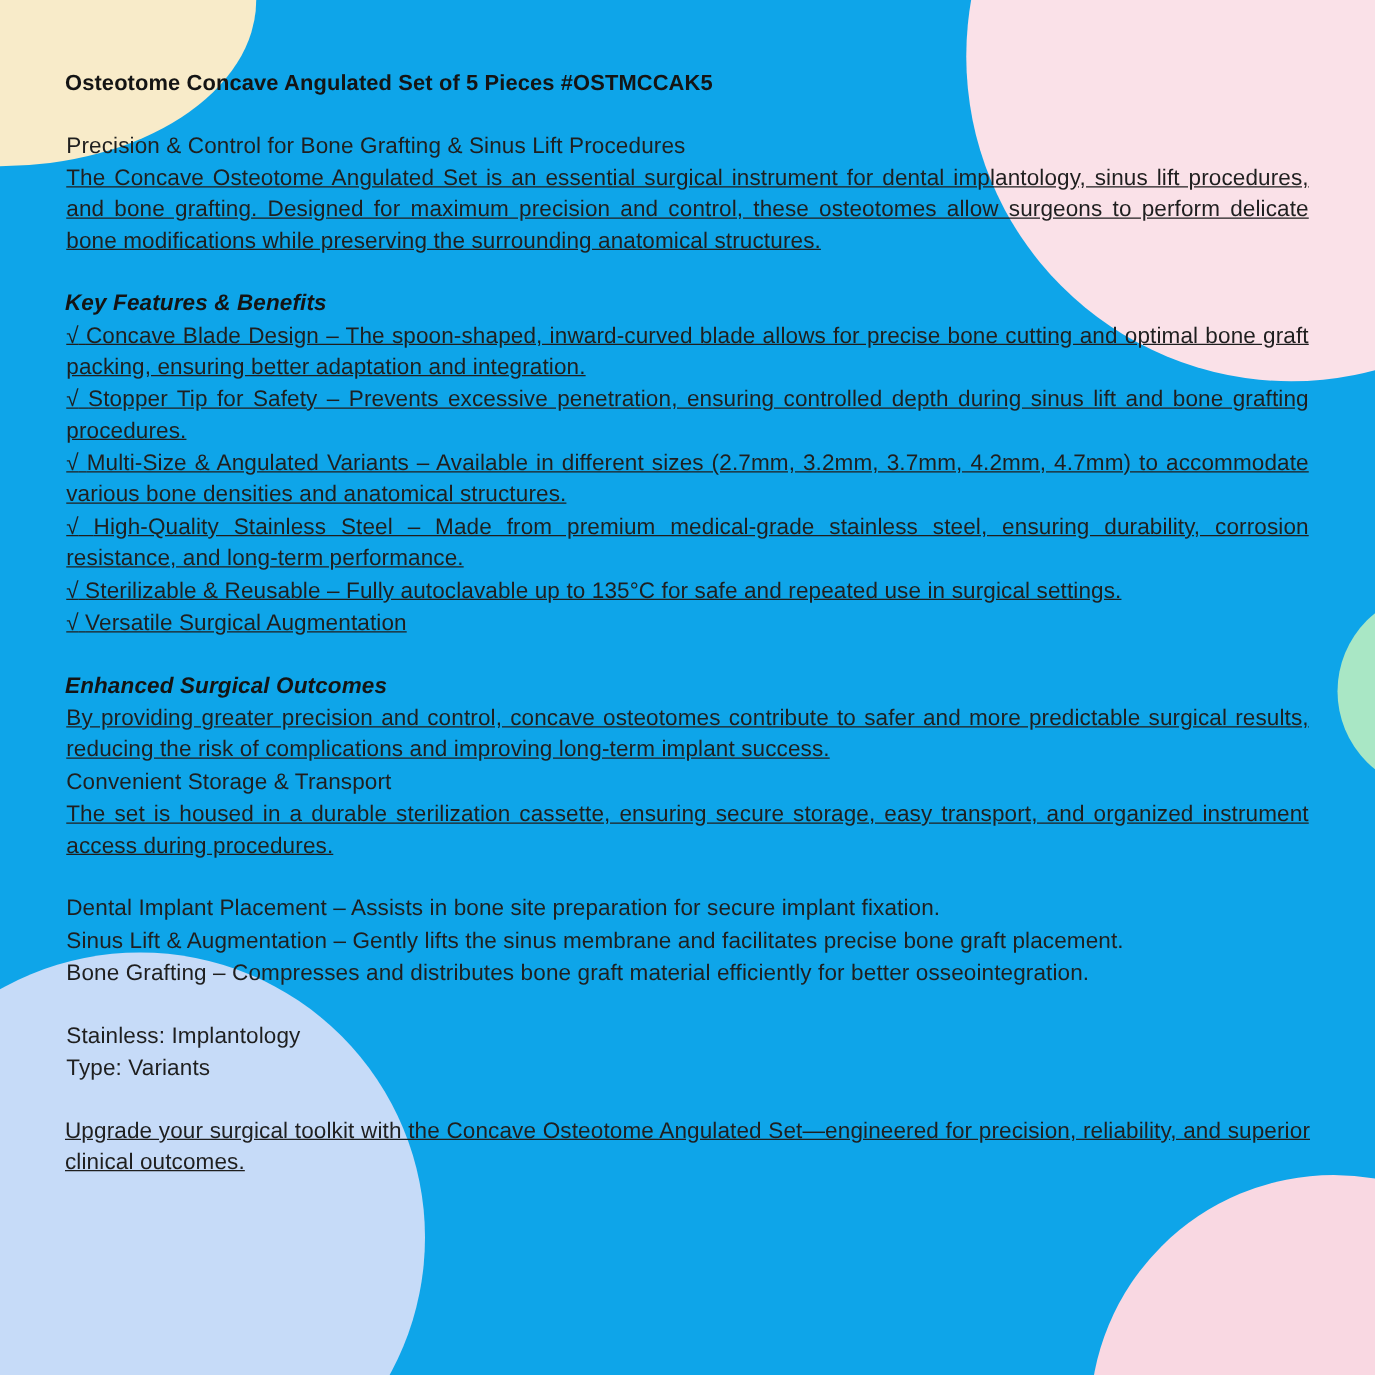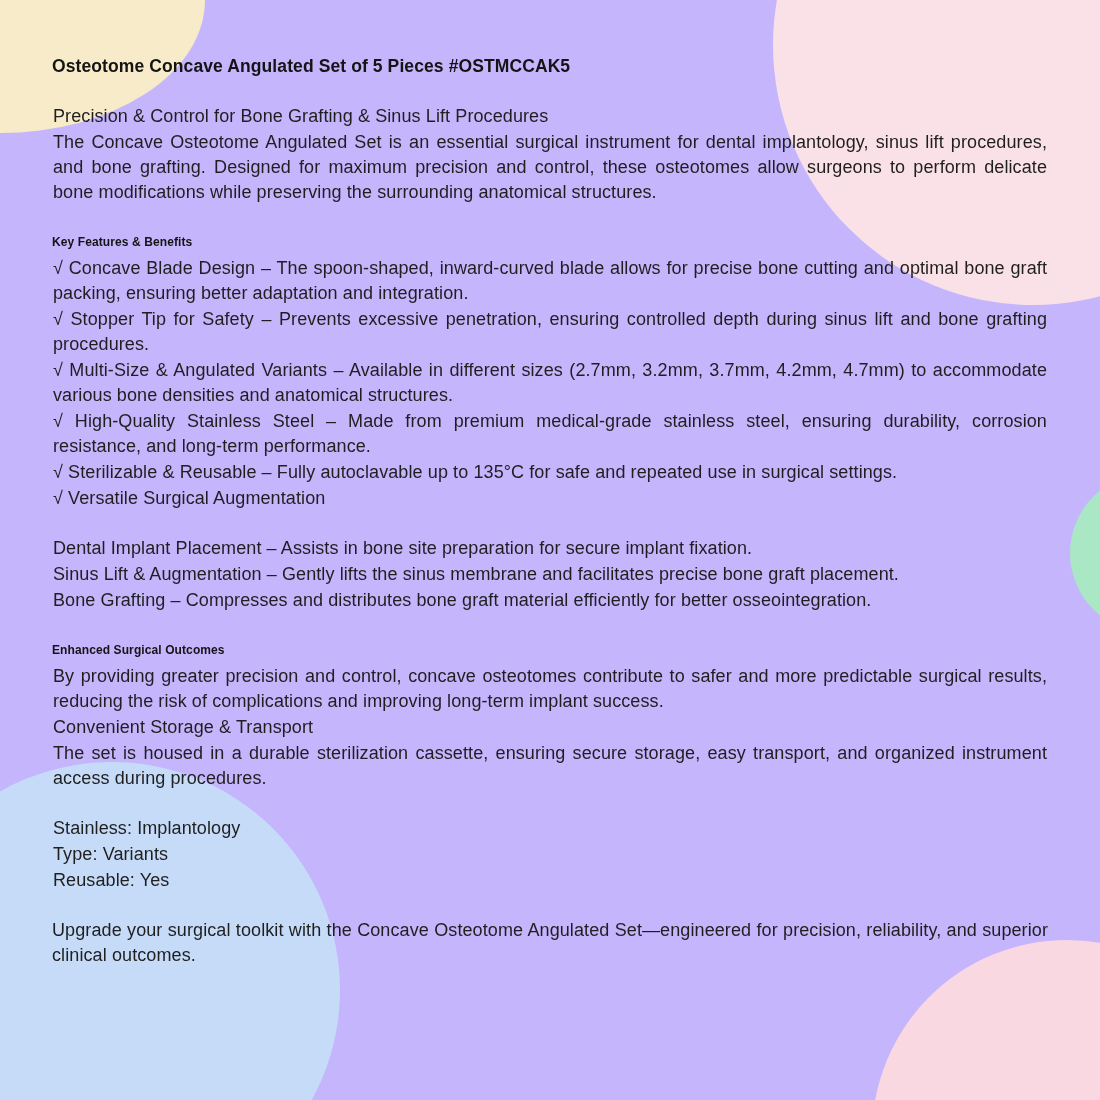--- a/index.html
+++ b/index.html
@@ -1,21 +1,21 @@
 <!DOCTYPE html>
 <html><head>
 <meta charset="utf-8">
 <style>
   html, body { margin: 0; padding: 0; background: #ffffff; }
   #page {
     position: relative;
     width: 1100px;
     height: 1100px;
     overflow: hidden;
-    background: #c4b5fd;
+    background: #0ea5e9;
     font-family: "Liberation Sans", "DejaVu Sans", sans-serif;
     color: #1f1f1f;
   }
   .decor { position: absolute; border-radius: 50%; z-index: 0; }
   .decor-yellow      { left: -205px; top: -133px; width: 410px; height: 266px; }
   .decor-pink-top    { left:  773px; top: -215px; width: 520px; height: 520px; }
   .decor-green       { left: 1070px; top:  473px; width: 160px; height: 160px; }
   .decor-blue        { left: -116px; top:  762px; width: 456px; height: 456px; }
   .decor-pink-bottom { left:  872px; top:  940px; width: 390px; height: 390px; }
 
@@ -30,27 +30,28 @@
   #content > section, #content > p.block { margin: 25px 0 0 0; }
   h1 {
     margin: 0;
     font-size: 17.5px;
     line-height: 25px;
     font-weight: bold;
     color: #141414;
   }
   h2 {
     margin: 0;
-    font-size: 12px;
+    font-size: 18px;
     line-height: 25px;
     font-weight: bold;
     color: #141414;
+    font-style: italic;
   }
   p, .line { margin: 1px; }
-  .just { text-align: justify; }
+  .just { text-align: justify; text-decoration: underline; }
   .check { display: inline; }
 </style>
 </head>
 <body>
 
 <div id="page">
 
   <div class="decor decor-yellow" style="background: rgb(248, 235, 201);"></div>
   <div class="decor decor-pink-top" style="background: rgb(250, 225, 232);"></div>
   <div class="decor decor-green" style="background: rgb(169, 231, 197);"></div>
@@ -70,34 +71,33 @@
       <h2>Key Features &amp; Benefits</h2>
       <p class="just"><span class="check">√</span> <span>Concave Blade Design – The spoon-shaped, inward-curved blade allows for precise bone cutting and optimal bone graft packing, ensuring better adaptation and integration.</span></p>
       <p class="just"><span class="check">√</span> <span>Stopper Tip for Safety – Prevents excessive penetration, ensuring controlled depth during sinus lift and bone grafting procedures.</span></p>
       <p class="just"><span class="check">√</span> <span>Multi-Size &amp; Angulated Variants – Available in different sizes (2.7mm, 3.2mm, 3.7mm, 4.2mm, 4.7mm) to accommodate various bone densities and anatomical structures.</span></p>
       <p class="just"><span class="check">√</span> <span>High-Quality Stainless Steel – Made from premium medical-grade stainless steel, ensuring durability, corrosion resistance, and long-term performance.</span></p>
       <p class="just"><span class="check">√</span> <span>Sterilizable &amp; Reusable – Fully autoclavable up to 135°C for safe and repeated use in surgical settings.</span></p>
       <p class="just"><span class="check">√</span> <span>Versatile Surgical Augmentation</span></p>
     </section>
 
     <section>
-      <div class="line">Dental Implant Placement – Assists in bone site preparation for secure implant fixation.</div>
-      <div class="line">Sinus Lift &amp; Augmentation – Gently lifts the sinus membrane and facilitates precise bone graft placement.</div>
-      <div class="line">Bone Grafting – Compresses and distributes bone graft material efficiently for better osseointegration.</div>
-    </section>
-
-    <section>
       <h2>Enhanced Surgical Outcomes</h2>
       <p class="just">By providing greater precision and control, concave osteotomes contribute to safer and more predictable surgical results, reducing the risk of complications and improving long-term implant success.</p>
       <div class="line">Convenient Storage &amp; Transport</div>
       <p class="just">The set is housed in a durable sterilization cassette, ensuring secure storage, easy transport, and organized instrument access during procedures.</p>
     </section>
 
     <section>
+      <div class="line">Dental Implant Placement – Assists in bone site preparation for secure implant fixation.</div>
+      <div class="line">Sinus Lift &amp; Augmentation – Gently lifts the sinus membrane and facilitates precise bone graft placement.</div>
+      <div class="line">Bone Grafting – Compresses and distributes bone graft material efficiently for better osseointegration.</div>
+    </section>
+
+    <section>
       <div class="line">Stainless: Implantology</div>
       <div class="line">Type: Variants</div>
-      <div class="line">Reusable: Yes</div>
     </section>
 
     <p class="block just">Upgrade your surgical toolkit with the Concave Osteotome Angulated Set—engineered for precision, reliability, and superior clinical outcomes.</p>
 
   </div>
 </div>
 
 </body></html>

